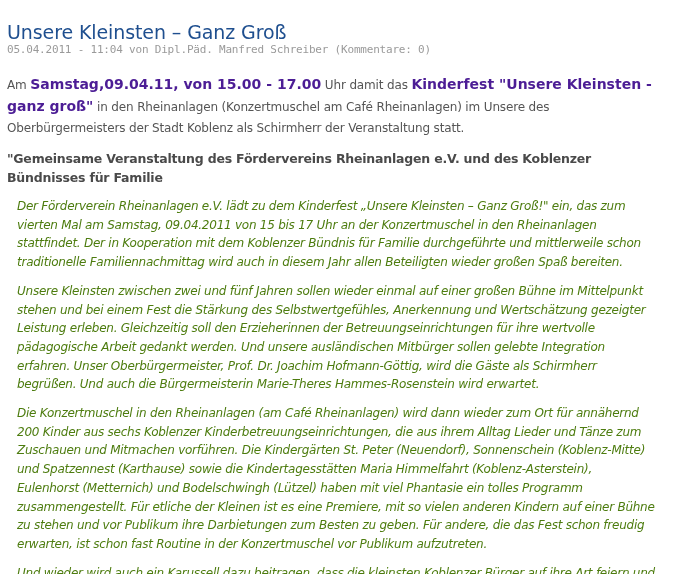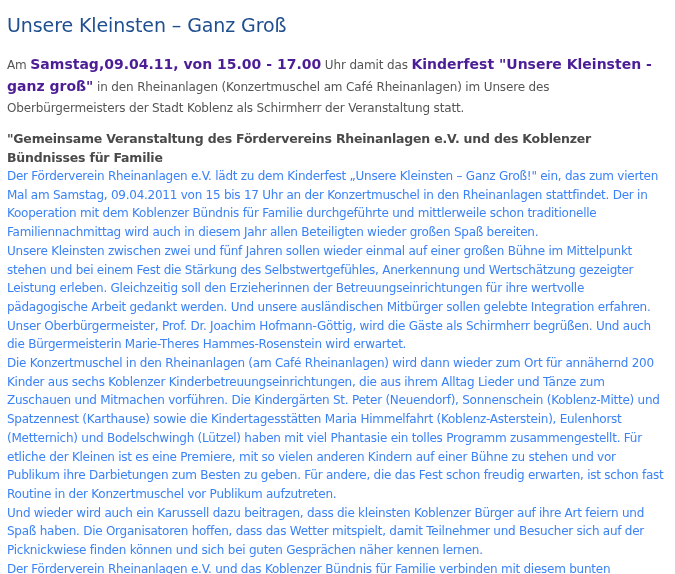--- a/index.html
+++ b/index.html
@@ -13,21 +13,21 @@
     overflow: hidden;
     font-family: "DejaVu Sans", "Liberation Sans", sans-serif;
     color: #5a5a5a;
   }
   .article {
     position: relative;
     padding: 0 8px 0 7px;
   }
   .title {
     margin: 0;
-    padding-top: 14px;
+    padding-top: 21px;
     font-size: 19px;
     font-weight: normal;
     color: #1f4f8f;
     line-height: 22px;
     letter-spacing: -0.1px;
     font-family: "DejaVu Sans", sans-serif;
   }
   .meta {
     font-size: 11px;
     color: #9a9a9a;
@@ -53,30 +53,34 @@
     margin-top: 10px;
     font-size: 12.5px;
     font-weight: bold;
     color: #4a4a4a;
     line-height: 19px;
     letter-spacing: -0.2px;
   }
   .para {
     font-size: 12px;
     line-height: 18.7px;
-    color: #3b82f6;
+    color: #4d7c0f;
     letter-spacing: -0.25px;
-    margin: 0;
+    margin: 10px;
+    font-style: italic;
   }
 </style>
 </head>
 <body>
 
 <div class="article">
   <h1 class="title">Unsere Kleinsten – Ganz Groß</h1>
+  <div class="meta">
+    <span>05.04.2011</span><span> - </span><span>11:04</span><span> von </span><span>Dipl.Päd. Manfred Schreiber</span><span> (Kommentare: 0)</span>
+  </div>
 
   <div class="intro">
     <span>Am </span><b>Samstag,09.04.11, von 15.00 - 17.00</b><span> Uhr damit das </span><b>Kinderfest "Unsere Kleinsten - ganz groß"</b><span> in den Rheinanlagen (Konzertmuschel am Café Rheinanlagen) im Unsere des Oberbürgermeisters der Stadt Koblenz als Schirmherr der Veranstaltung statt.</span>
   </div>
 
   <div class="quote-head">"Gemeinsame Veranstaltung des Fördervereins Rheinanlagen e.V. und des Koblenzer Bündnisses für Familie</div>
 
   <p class="para">Der Förderverein Rheinanlagen e.V. lädt zu dem Kinderfest „Unsere Kleinsten – Ganz Groß!" ein, das zum vierten Mal am Samstag, 09.04.2011 von 15 bis 17 Uhr an der Konzertmuschel in den Rheinanlagen stattfindet. Der in Kooperation mit dem Koblenzer Bündnis für Familie durchgeführte und mittlerweile schon traditionelle Familiennachmittag wird auch in diesem Jahr allen Beteiligten wieder großen Spaß bereiten.</p>
   <p class="para">Unsere Kleinsten zwischen zwei und fünf Jahren sollen wieder einmal auf einer großen Bühne im Mittelpunkt stehen und bei einem Fest die Stärkung des Selbstwertgefühles, Anerkennung und Wertschätzung gezeigter Leistung erleben. Gleichzeitig soll den Erzieherinnen der Betreuungseinrichtungen für ihre wertvolle pädagogische Arbeit gedankt werden. Und unsere ausländischen Mitbürger sollen gelebte Integration erfahren. Unser Oberbürgermeister, Prof. Dr. Joachim Hofmann-Göttig, wird die Gäste als Schirmherr begrüßen. Und auch die Bürgermeisterin Marie-Theres Hammes-Rosenstein wird erwartet.</p>
   <p class="para">Die Konzertmuschel in den Rheinanlagen (am Café Rheinanlagen) wird dann wieder zum Ort für annähernd 200 Kinder aus sechs Koblenzer Kinderbetreuungseinrichtungen, die aus ihrem Alltag Lieder und Tänze zum Zuschauen und Mitmachen vorführen. Die Kindergärten St. Peter (Neuendorf), Sonnenschein (Koblenz-Mitte) und Spatzennest (Karthause) sowie die Kindertagesstätten Maria Himmelfahrt (Koblenz-Asterstein), Eulenhorst (Metternich) und Bodelschwingh (Lützel) haben mit viel Phantasie ein tolles Programm zusammengestellt. Für etliche der Kleinen ist es eine Premiere, mit so vielen anderen Kindern auf einer Bühne zu stehen und vor Publikum ihre Darbietungen zum Besten zu geben. Für andere, die das Fest schon freudig erwarten, ist schon fast Routine in der Konzertmuschel vor Publikum aufzutreten.</p>

